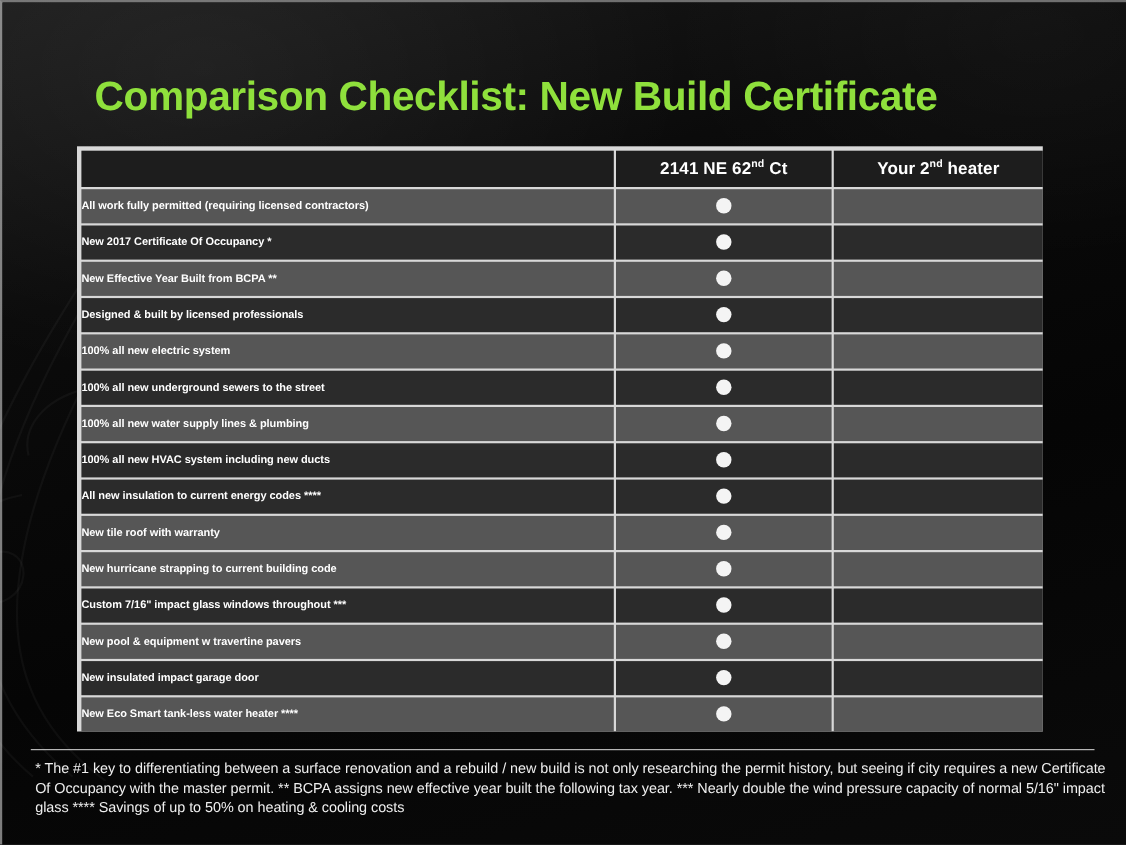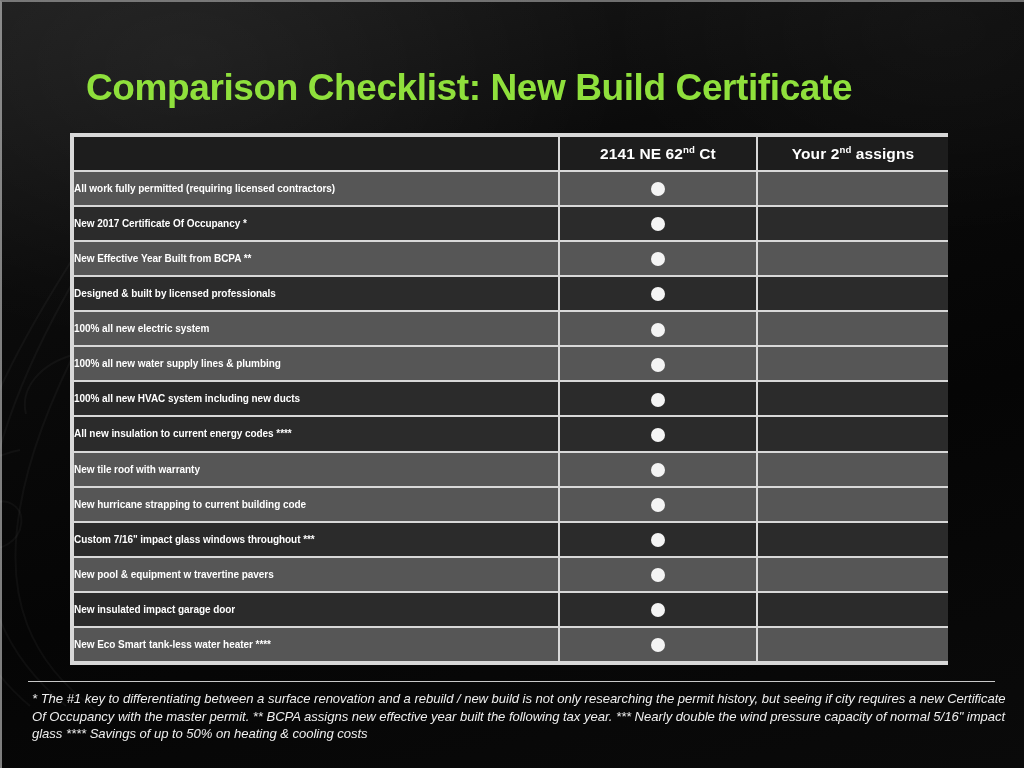--- a/index.html
+++ b/index.html
@@ -143,21 +143,20 @@
     height: 1px;
     background: rgba(235,235,235,0.85);
   }
   #footnote {
     position: absolute;
     left: 32px;
     top: 690px;
     width: 975px;
     color: #efefef;
     font-size: 13.1px;
-    font-style: italic;
     line-height: 17.6px;
     letter-spacing: -0.05px;
   }
 </style>
 </head>
 <body>
 
 <div id="slide">
 
   <div id="frame-edge"></div>
@@ -180,21 +179,21 @@
     <table id="checklist">
       <colgroup>
         <col class="c-label">
         <col class="c-subj">
         <col class="c-other">
       </colgroup>
       <thead>
         <tr class="hdr">
           <th class="blank"></th>
           <th><span>2141 NE 62</span><sup>nd</sup><span> Ct</span></th>
-          <th><span>Your 2</span><sup>nd</sup><span> assigns</span></th>
+          <th><span>Your 2</span><sup>nd</sup><span> heater</span></th>
         </tr>
       </thead>
       <tbody id="tbody">
           <tr class="r light">
             <td class="label">All work fully permitted (requiring licensed contractors)</td>
             <td class="mark"><span class="dot"></span></td>
             <td class="mark empty"></td>
           </tr>
           <tr class="r dark">
             <td class="label">New 2017 Certificate Of Occupancy *</td>
@@ -209,20 +208,25 @@
           <tr class="r dark">
             <td class="label">Designed &amp; built by licensed professionals</td>
             <td class="mark"><span class="dot"></span></td>
             <td class="mark empty"></td>
           </tr>
           <tr class="r light">
             <td class="label">100% all new electric system</td>
             <td class="mark"><span class="dot"></span></td>
             <td class="mark empty"></td>
           </tr>
+          <tr class="r dark">
+            <td class="label">100% all new underground sewers to the street</td>
+            <td class="mark"><span class="dot"></span></td>
+            <td class="mark empty"></td>
+          </tr>
           <tr class="r light">
             <td class="label">100% all new water supply lines &amp; plumbing</td>
             <td class="mark"><span class="dot"></span></td>
             <td class="mark empty"></td>
           </tr>
           <tr class="r dark">
             <td class="label">100% all new HVAC system including new ducts</td>
             <td class="mark"><span class="dot"></span></td>
             <td class="mark empty"></td>
           </tr>

